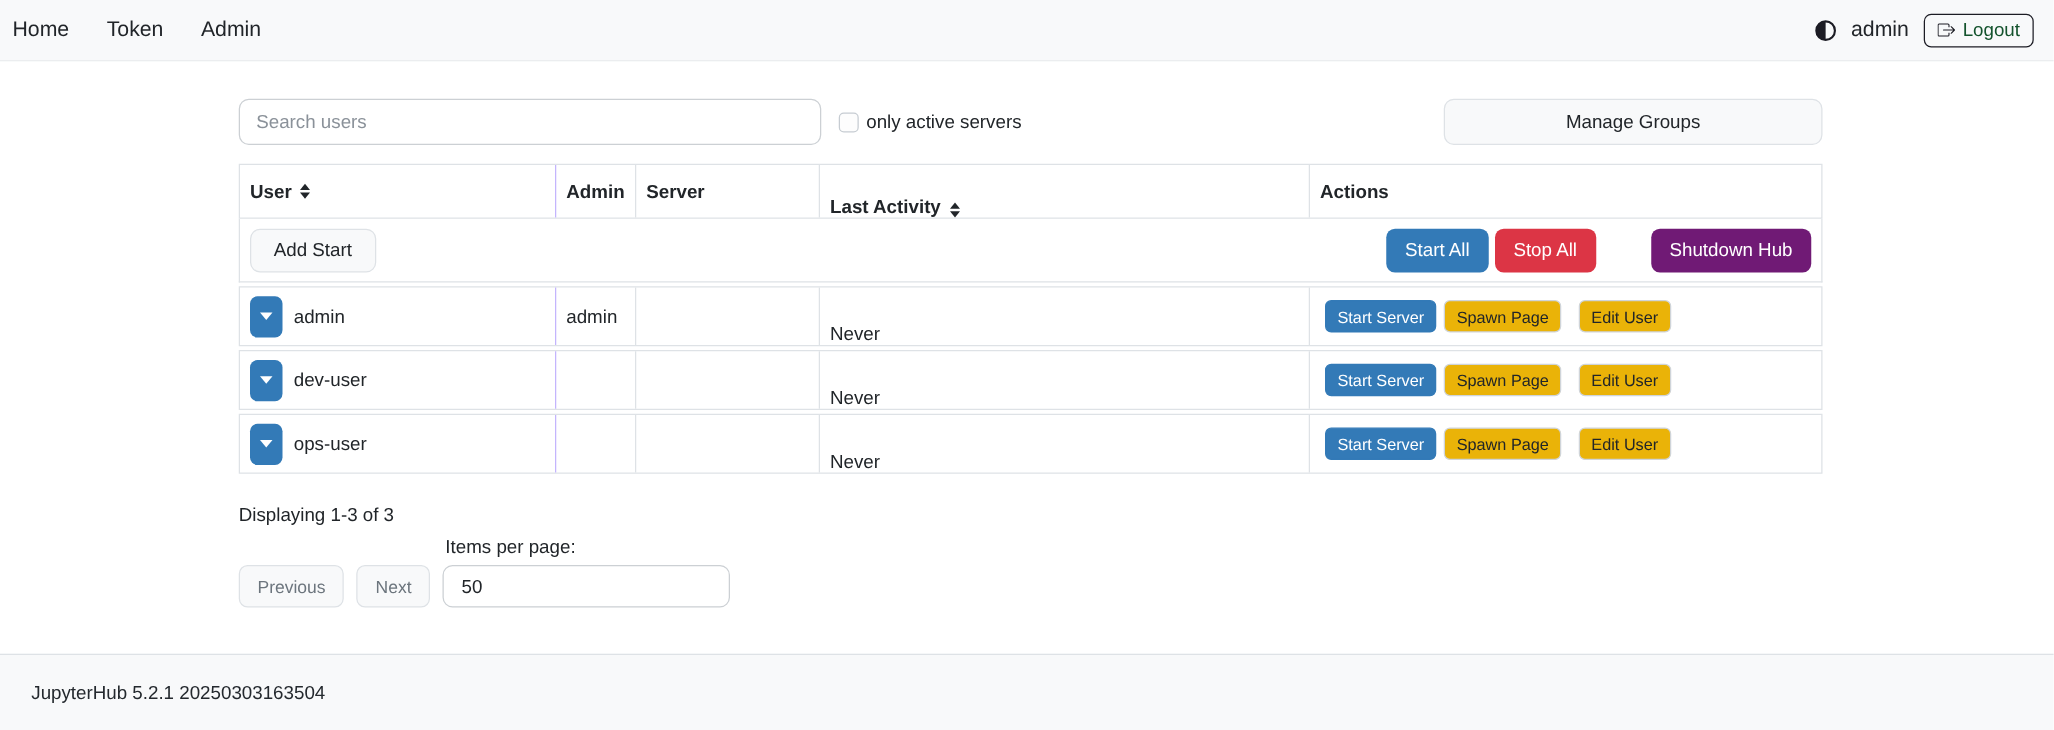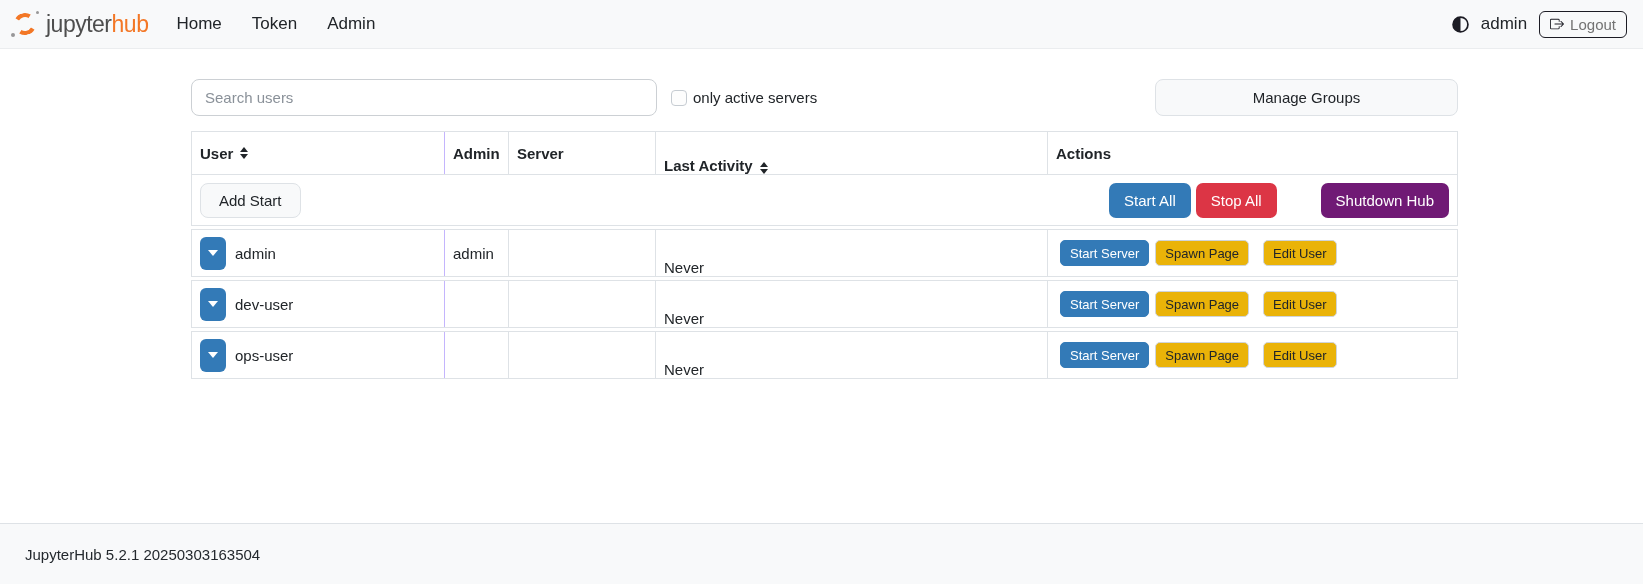--- a/index.html
+++ b/index.html
@@ -29,21 +29,21 @@
   .brand-text .jup { color:#4e4e4e; }
   .brand-text .hub { color:#f37726; }
   .nav-links { display:flex; align-items:center; gap:30px; font-size:17px; }
   .nav-link { color:#212529; cursor:pointer; }
   .nav-right { margin-left:auto; display:flex; align-items:center; gap:12px; }
   .theme-icon { width:17px; height:17px; display:block; }
   .nav-user { font-size:17px; }
   .logout-btn {
     display:flex; align-items:center; gap:6px; background:transparent;
     border:1px solid #1c1c24; border-radius:6px; padding:4px 10px;
-    font-size:15px; color:#737373; cursor:pointer; font-family:inherit;
+    font-size:15px; color:#14532d; cursor:pointer; font-family:inherit;
   }
   .logout-icon { width:14px; height:14px; display:block; }
 
   
   .container { margin:30px 0 0 191px; width:1267px; }
 
   
   .toolbar { display:flex; align-items:center; }
   .search-input {
     width:466px; height:37px; border:1px solid #ccd0d4; border-radius:8px;
@@ -134,28 +134,20 @@
   .footer {
     position:absolute; left:0; bottom:0; width:100%; height:61px;
     background:#f8f9fa; border-top:1px solid #dee2e6;
     display:flex; align-items:center; padding-left:25px; font-size:15px; color:#24292e;
   }
 </style>
 </head>
 <body>
 
 <div class="navbar">
-  <div class="brand">
-    <div class="logo-mark">
-      <div class="logo-ring"></div>
-      <div class="logo-dot d1"></div>
-      <div class="logo-dot d2"></div>
-    </div>
-    <div class="brand-text"><span class="jup">jupyter</span><span class="hub">hub</span></div>
-  </div>
   <div class="nav-links">
     <span class="nav-link">Home</span>
     <span class="nav-link">Token</span>
     <span class="nav-link">Admin</span>
   </div>
   <div class="nav-right">
     <svg class="theme-icon" viewBox="0 0 16 16">
       <circle cx="8" cy="8" r="7" fill="none" stroke="#1c1c24" stroke-width="1.6"></circle>
       <path d="M8 1 A7 7 0 0 0 8 15 Z" fill="#1c1c24"></path>
     </svg>
@@ -281,17 +273,28 @@
           <span>Never</span>
         </div>
       <div class="td col-actions actions-cell">
         <button class="btn-sm primary">Start Server</button>
         <button class="btn-sm light">Spawn Page</button>
         <button class="btn-sm light edit">Edit User</button>
       </div>
     </div>
   </div>
 
+  <div class="paging">
+    <div class="paging-summary">Displaying 1-3 of 3</div>
+    <div class="paging-controls">
+      <button class="pg-btn">Previous</button>
+      <button class="pg-btn next">Next</button>
+      <div class="per-page">
+        <span class="per-page-label">Items per page:</span>
+        <input class="per-page-input" type="text" value="50" style="">
+      </div>
+    </div>
+  </div>
 </div>
 
 <div class="footer">
   <span>JupyterHub 5.2.1 20250303163504</span>
 </div>
 
 </body></html>

